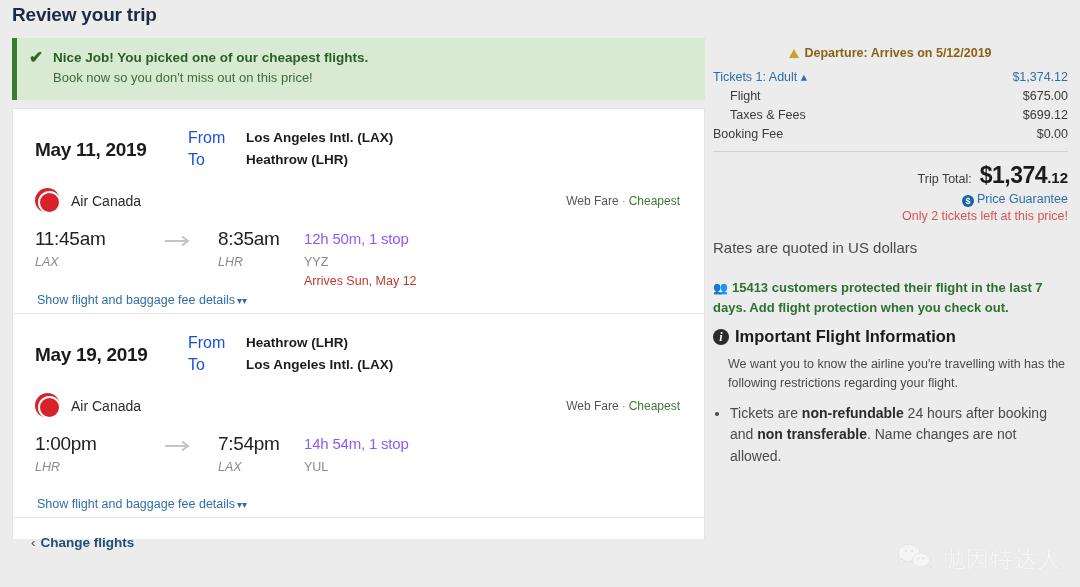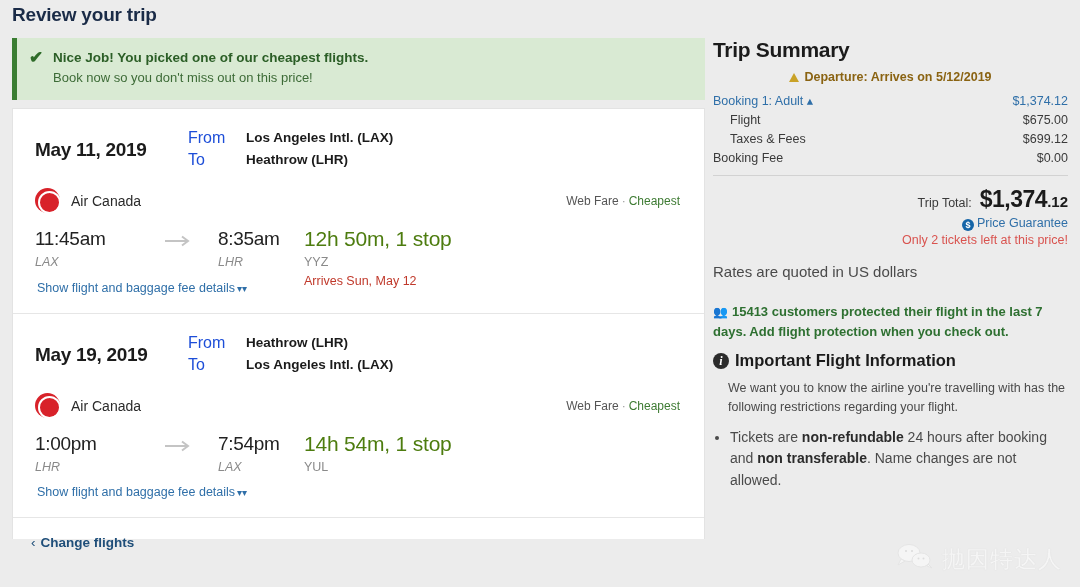--- a/index.html
+++ b/index.html
@@ -163,40 +163,40 @@
     font-style: italic;
   }
   .arrow-cell {
     width: 78px;
     padding-top: 6px;
     text-align: center;
     color: #c4c4c4;
   }
   .dur-block { margin-left: 14px; }
   .dur-main {
-    font-size: 21px;
-    color: #4d7c0f;
+    font-size: 15px;
+    color: #8b5cf6;
     line-height: 24px;
     letter-spacing: -0.2px;
   }
   .dur-stop {
     font-size: 12.5px;
     color: #8a8a8a;
     margin-top: 4px;
   }
   .dur-arrives {
     font-size: 12.5px;
     color: #c0392b;
     margin-top: 5px;
   }
 
   .details-link {
     position: absolute;
     left: 24px;
-    bottom: 18px;
+    bottom: 6px;
     font-size: 12.5px;
     color: #2f6fa8;
     cursor: pointer;
   }
   .details-link .chev { font-size: 10px; margin-left: 2px; }
 
   .card-footer {
     border-top: 1px solid #e6e6e6;
     height: 49px;
     display: flex;
@@ -508,30 +508,29 @@
     <div class="card-footer">
       <div class="change-flights">
         <span class="back">‹</span><span>Change flights</span>
       </div>
     </div>
   </div>
 </div>
 
 <div class="right-col">
 
-  <div class="summary-title">Trip Summary</div>
 
   <div class="depart-warn">
     <span class="warn-tri"></span>
     <span>Departure: Arrives on 5/12/2019</span>
   </div>
 
   <div class="price-table">
     <div class="price-row traveler">
-      <span class="lbl"><span>Booking 1: Adult</span> <span>▴</span></span>
+      <span class="lbl"><span>Tickets 1: Adult</span> <span>▴</span></span>
       <span class="val">$1,374.12</span>
     </div>
     <div class="price-row indent">
       <span class="lbl">Flight</span>
       <span class="val">$675.00</span>
     </div>
     <div class="price-row indent">
       <span class="lbl">Taxes &amp; Fees</span>
       <span class="val">$699.12</span>
     </div>

